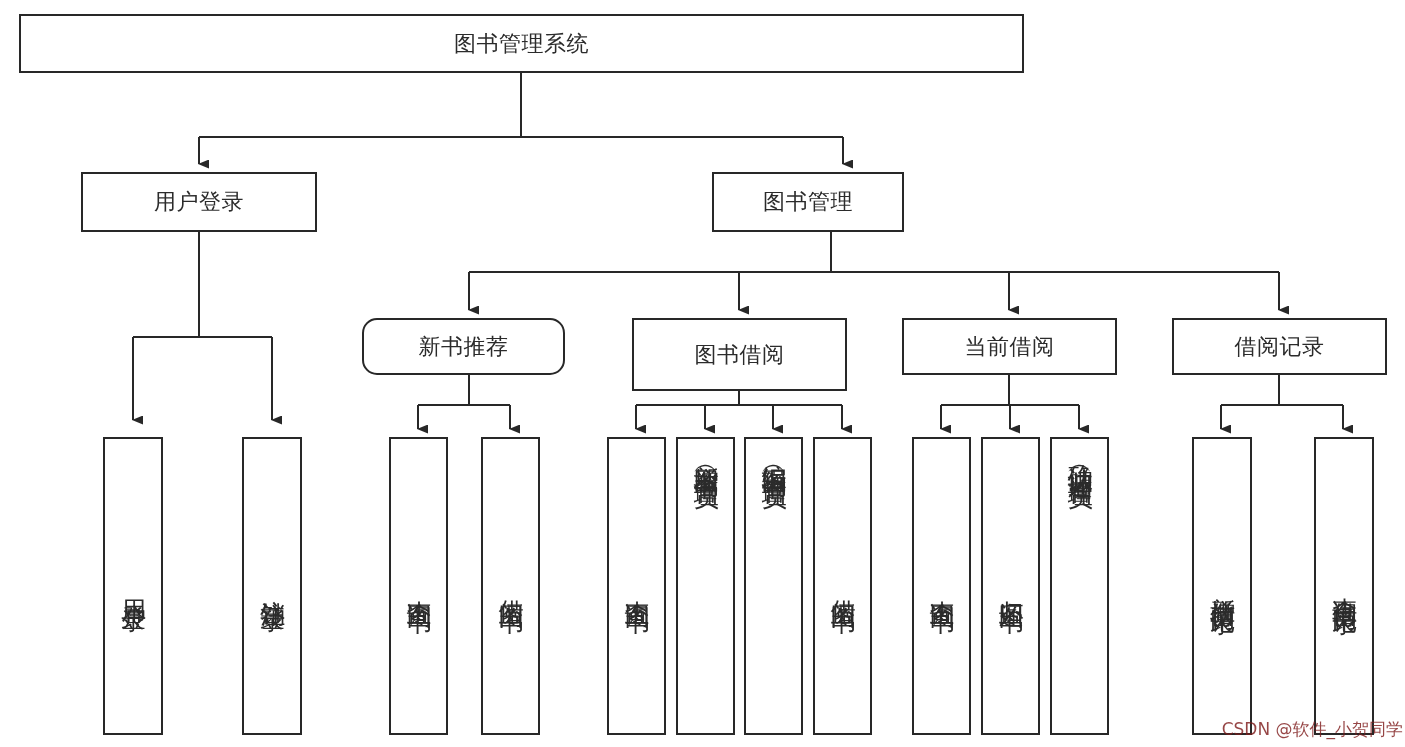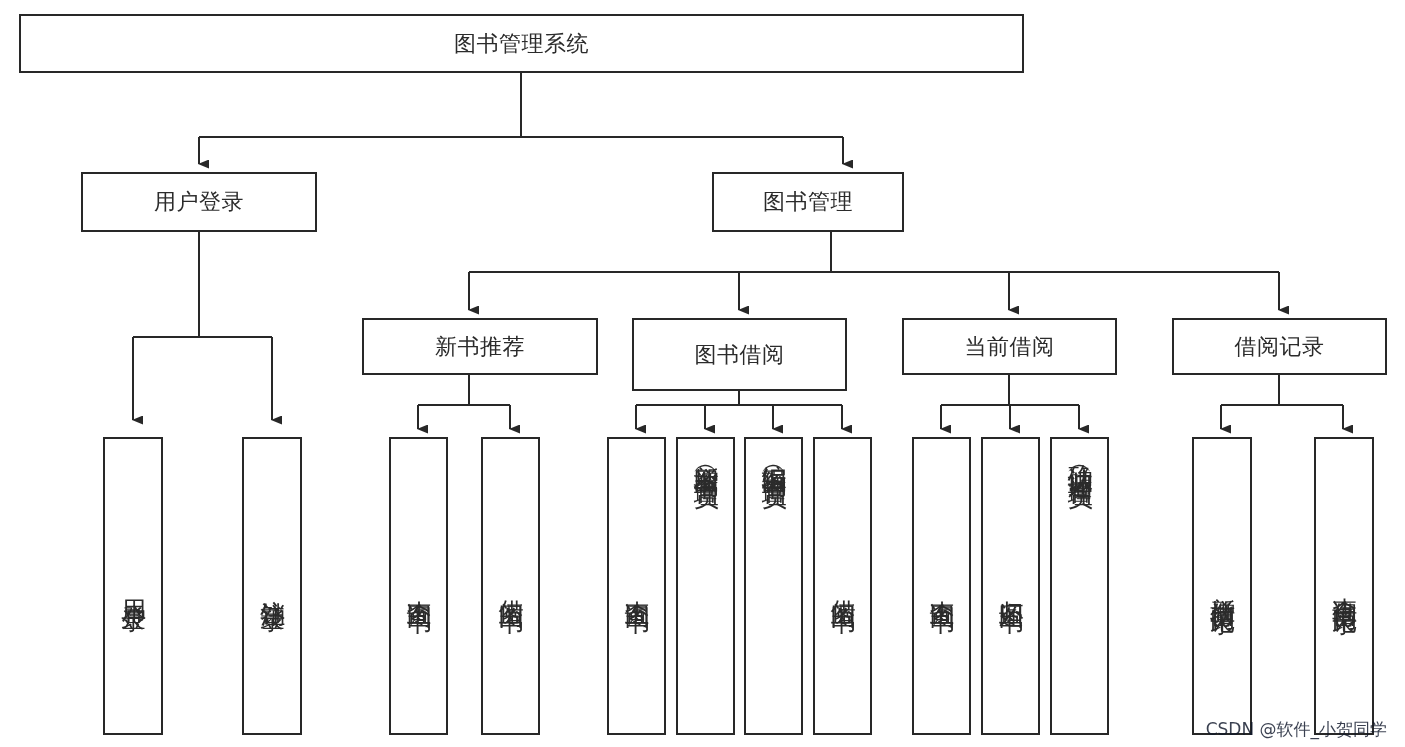--- a/index.html
+++ b/index.html
@@ -60,24 +60,24 @@
     white-space: nowrap;
   }
   .node.vertical.anchor-top .node-label {
     margin-top: 8px;
   }
   .node.vertical.anchor-mid .node-label {
     margin-top: 88px;
   }
   .watermark {
     position: absolute;
-    right: 18px;
+    right: 2px;
     bottom: 6px;
     font-size: 17px;
-    color: #0f172a;
+    color: #7f1d1d;
     opacity: 0.82;
     z-index: 5;
     white-space: nowrap;
   }
 </style>
 </head>
 <body>
 
 <div id="diagram-root">
 
@@ -136,21 +136,21 @@
   </div>
 
   <div class="node horizontal" style="left:81px; top:172px; width:236px; height:60px;">
     <span class="node-label">用户登录</span>
   </div>
 
   <div class="node horizontal" style="left:712px; top:172px; width:192px; height:60px;">
     <span class="node-label">图书管理</span>
   </div>
 
-  <div class="node horizontal" style="left:362px; top:318px; width:236px; height:57px;">
+  <div class="node horizontal" style="left:362px; top:318px; width:203px; height:57px;border-radius:15px;">
     <span class="node-label">新书推荐</span>
   </div>
 
   <div class="node horizontal" style="left:632px; top:318px; width:215px; height:73px;">
     <span class="node-label">图书借阅</span>
   </div>
 
   <div class="node horizontal" style="left:902px; top:318px; width:215px; height:57px;justify-content:center;">
     <span class="node-label">当前借阅</span>
   </div>

